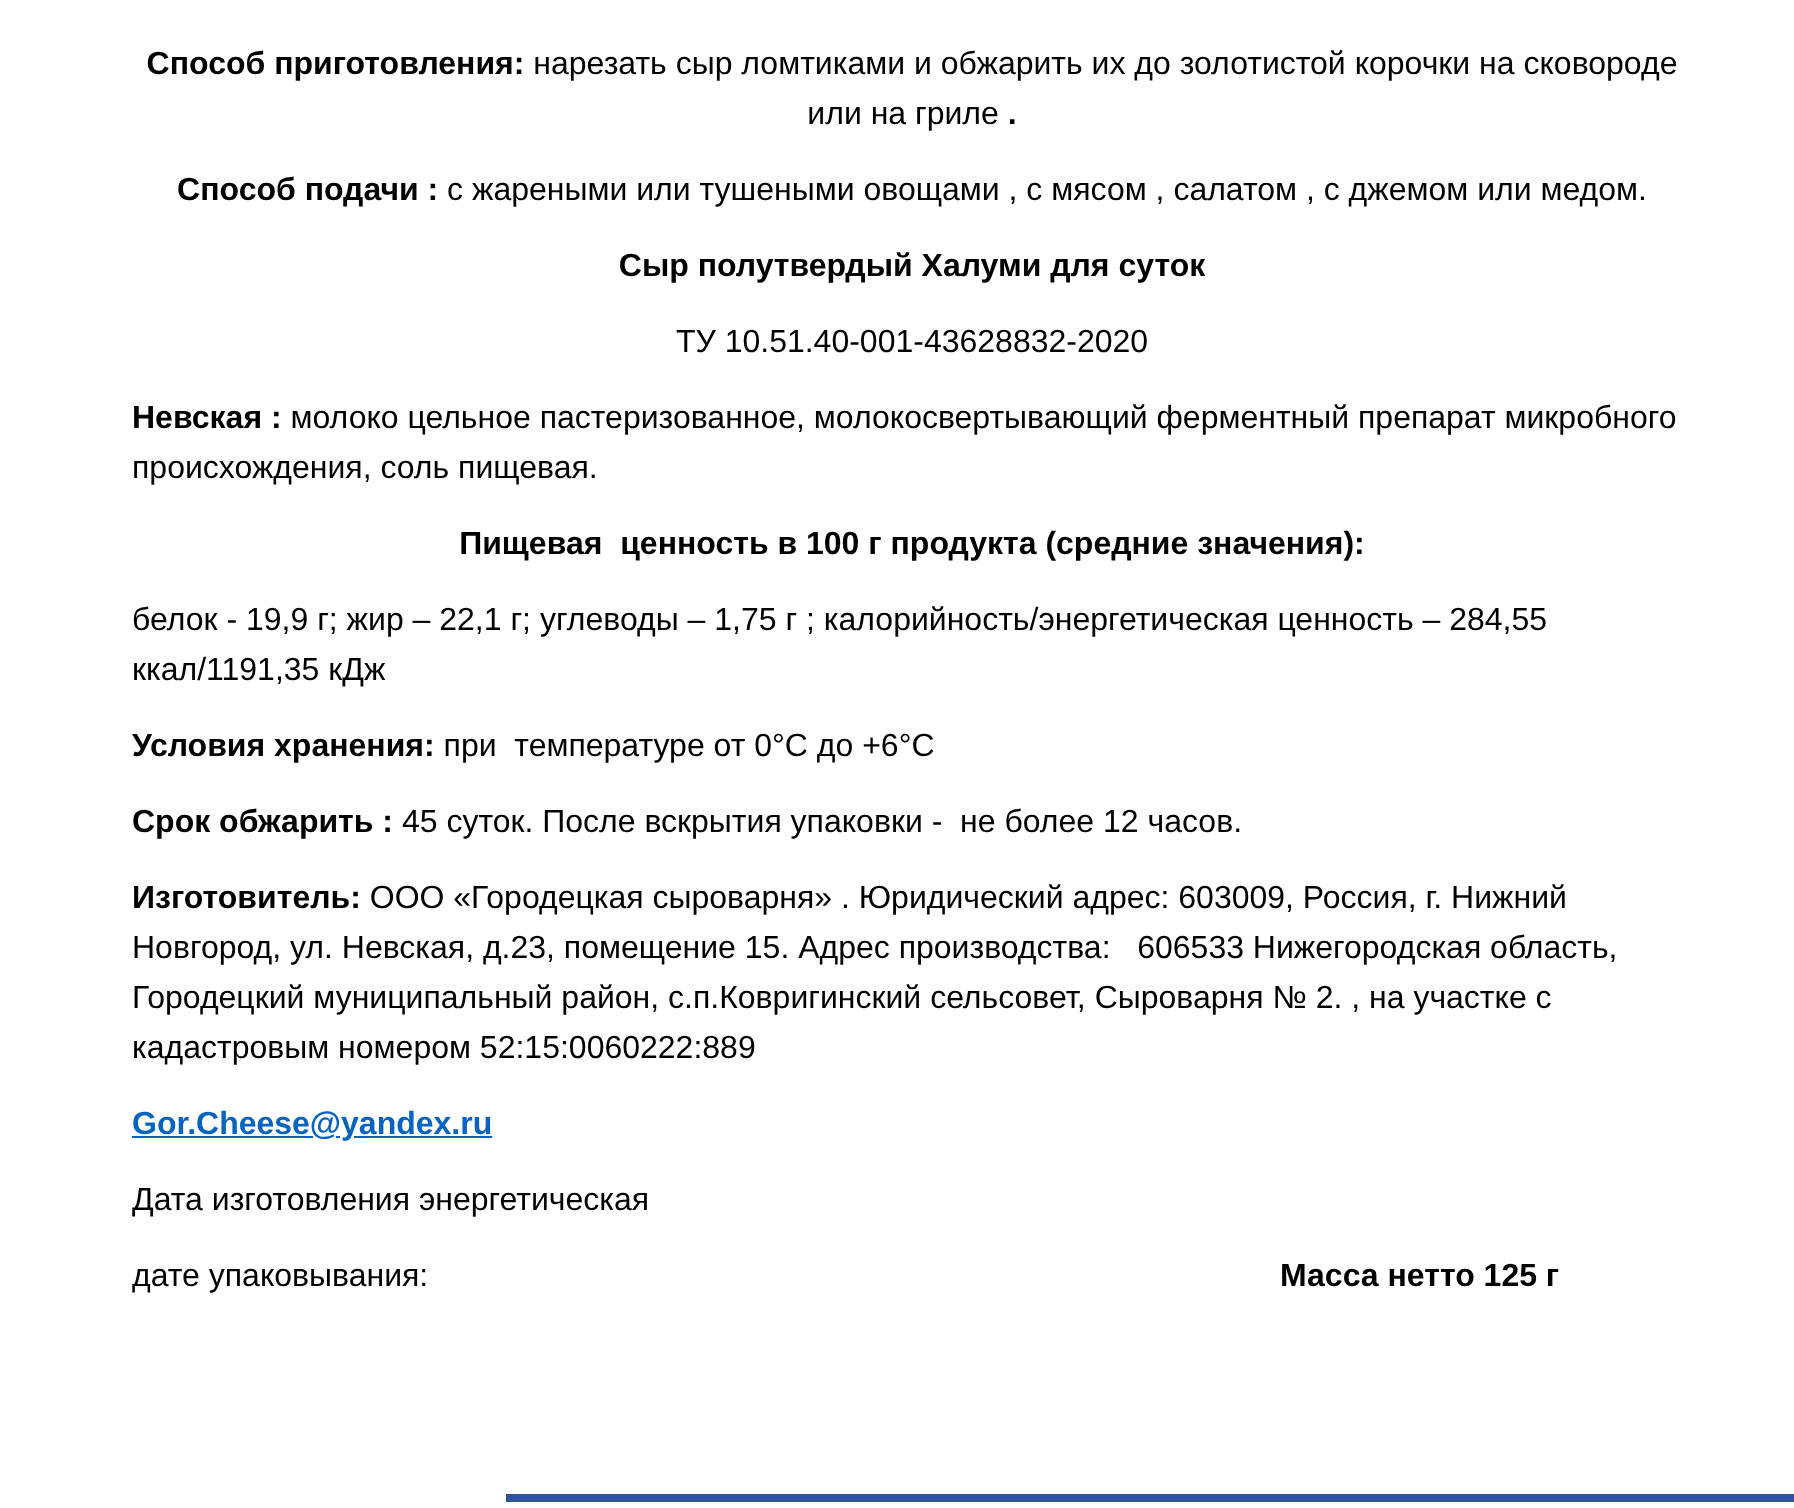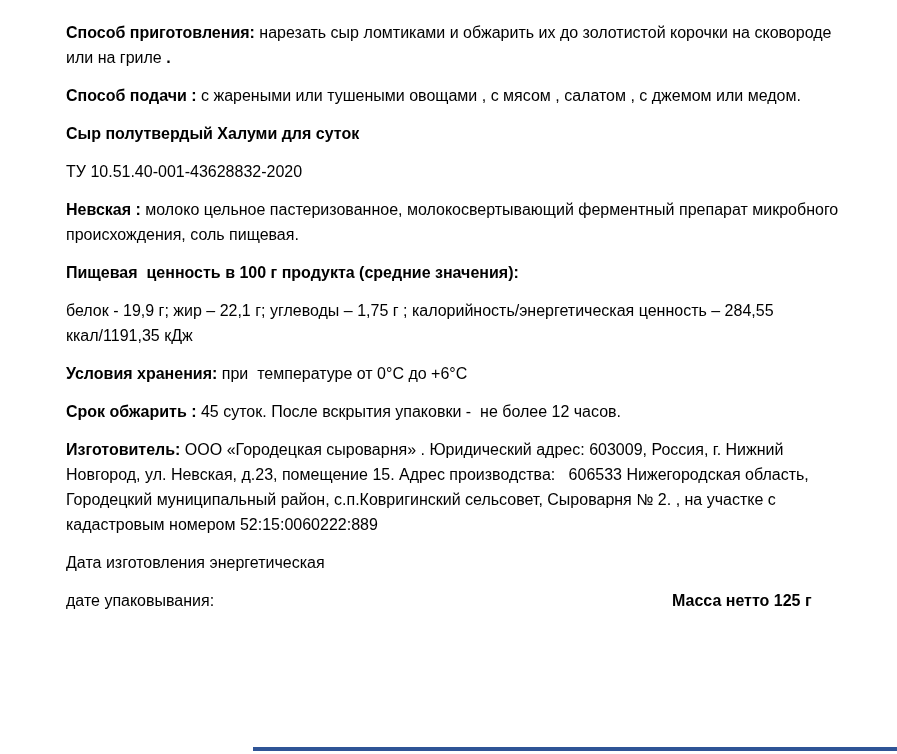--- a/index.html
+++ b/index.html
@@ -26,36 +26,36 @@
     left: 66px;
     width: 780px;
     font-size: 16px;
     line-height: 25px;
     color: #000000;
   }
   .doc p {
     margin: 0 0 13px 0;
     white-space: pre-wrap;
   }
-  .center { }
+  .center { text-align: center; }
   .bold { font-weight: bold; }
   .lbl { font-weight: bold; }
   .email-link {
     color: #0563C1;
     font-weight: bold;
     text-decoration: underline;
     cursor: pointer;
   }
   .date-row {
     position: relative;
     margin-bottom: 0;
   }
   .net-weight {
     position: absolute;
-    left: 606px;
+    left: 574px;
     top: 0;
     font-weight: bold;
     white-space: nowrap;
   }
   .bottom-rule {
     position: absolute;
     left: 253px;
     top: 747px;
     width: 644px;
     height: 4px;
@@ -83,20 +83,21 @@
     <p class="center bold">Пищевая  ценность в 100 г продукта (средние значения):</p>
 
     <p>белок - 19,9 г; жир – 22,1 г; углеводы – 1,75 г ; калорийность/энергетическая ценность – 284,55 ккал/1191,35 кДж</p>
 
     <p><span class="lbl">Условия хранения:</span><span> при  температуре от 0°С до +6°С</span></p>
 
     <p><span class="lbl">Срок обжарить :</span><span> 45 суток. После вскрытия упаковки -  не более 12 часов.</span></p>
 
     <p><span class="lbl">Изготовитель:</span><span> ООО «Городецкая сыроварня» . Юридический адрес: 603009, Россия, г. Нижний Новгород, ул. Невская, д.23, помещение 15. Адрес производства:   606533 Нижегородская область, Городецкий муниципальный район, с.п.Ковригинский сельсовет, Сыроварня № 2. , на участке с кадастровым номером 52:15:0060222:889</span></p>
 
+    <p><a class="email-link">Gor.Cheese@yandex.ru</a></p>
 
     <p>Дата изготовления энергетическая</p>
 
     <p class="date-row"><span>дате упаковывания:</span><span class="net-weight">Масса нетто 125 г</span></p>
 
   </div>
 
   <div class="bottom-rule"></div>
 </div>
 

